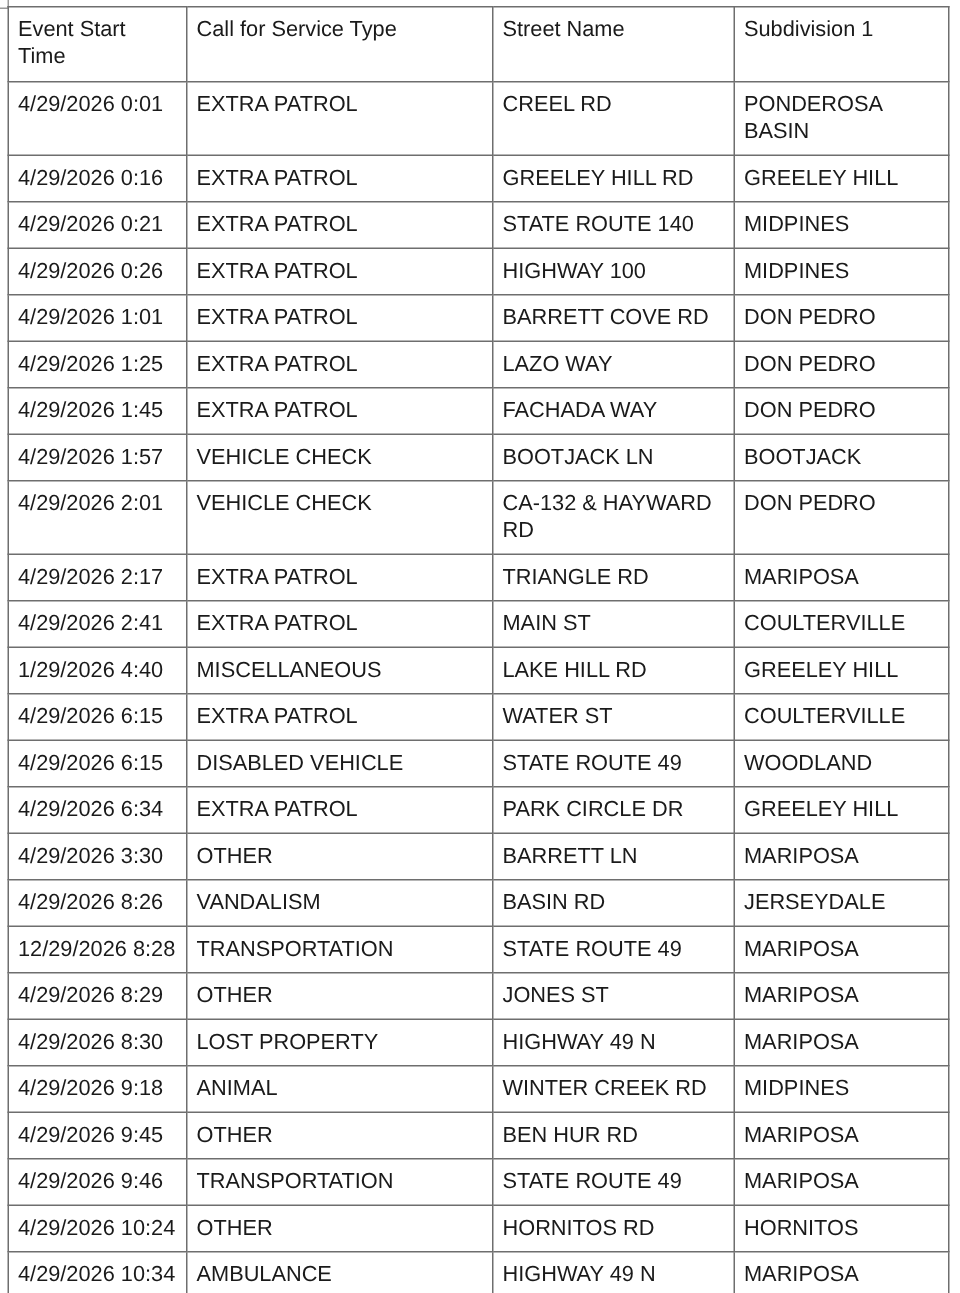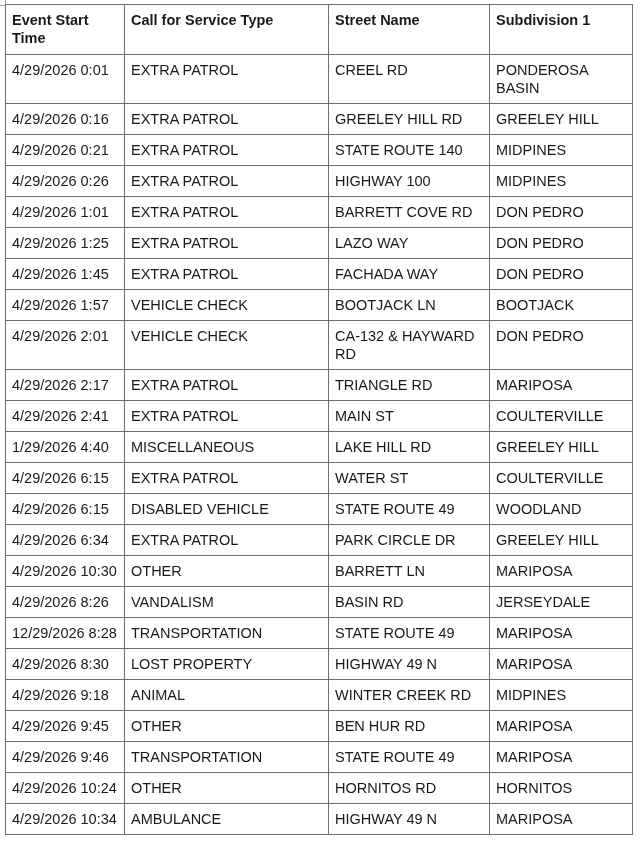--- a/index.html
+++ b/index.html
@@ -10,21 +10,21 @@
     table.calls { position: absolute; left: 5px; top: 4px; border-collapse: collapse;
                   width: 627px; table-layout: fixed; font-size: 14.5px; }
     table.calls col.c1 { width: 119px; }
     table.calls col.c2 { width: 204px; }
     table.calls col.c3 { width: 161px; }
     table.calls col.c4 { width: 143px; }
     table.calls td, table.calls th {
       border: 1.3px solid #6e6e6e; padding: 6px 6px 0 6px; vertical-align: top;
       text-align: left; font-weight: normal; line-height: 18px; height: 24px;
     }
-    table.calls th { height: 43px; font-weight: bold; }
+    table.calls th { height: 43px; }
     table.calls tr.tall td { height: 42px; }
   </style>
 </head>
 <body>
 
 <div class="corner-mark"></div>
 
 <table class="calls">
   <colgroup>
       <col class="c1">
@@ -125,35 +125,41 @@
         <td>STATE ROUTE 49</td>
         <td>WOODLAND</td>
       </tr>
       <tr>
         <td>4/29/2026 6:34</td>
         <td>EXTRA PATROL</td>
         <td>PARK CIRCLE DR</td>
         <td>GREELEY HILL</td>
       </tr>
       <tr>
-        <td>4/29/2026 10:30</td>
+        <td>4/29/2026 3:30</td>
         <td>OTHER</td>
         <td>BARRETT LN</td>
         <td>MARIPOSA</td>
       </tr>
       <tr>
         <td>4/29/2026 8:26</td>
         <td>VANDALISM</td>
         <td>BASIN RD</td>
         <td>JERSEYDALE</td>
       </tr>
       <tr>
         <td>12/29/2026 8:28</td>
         <td>TRANSPORTATION</td>
         <td>STATE ROUTE 49</td>
+        <td>MARIPOSA</td>
+      </tr>
+      <tr>
+        <td>4/29/2026 8:29</td>
+        <td>OTHER</td>
+        <td>JONES ST</td>
         <td>MARIPOSA</td>
       </tr>
       <tr>
         <td>4/29/2026 8:30</td>
         <td>LOST PROPERTY</td>
         <td>HIGHWAY 49 N</td>
         <td>MARIPOSA</td>
       </tr>
       <tr>
         <td>4/29/2026 9:18</td>

